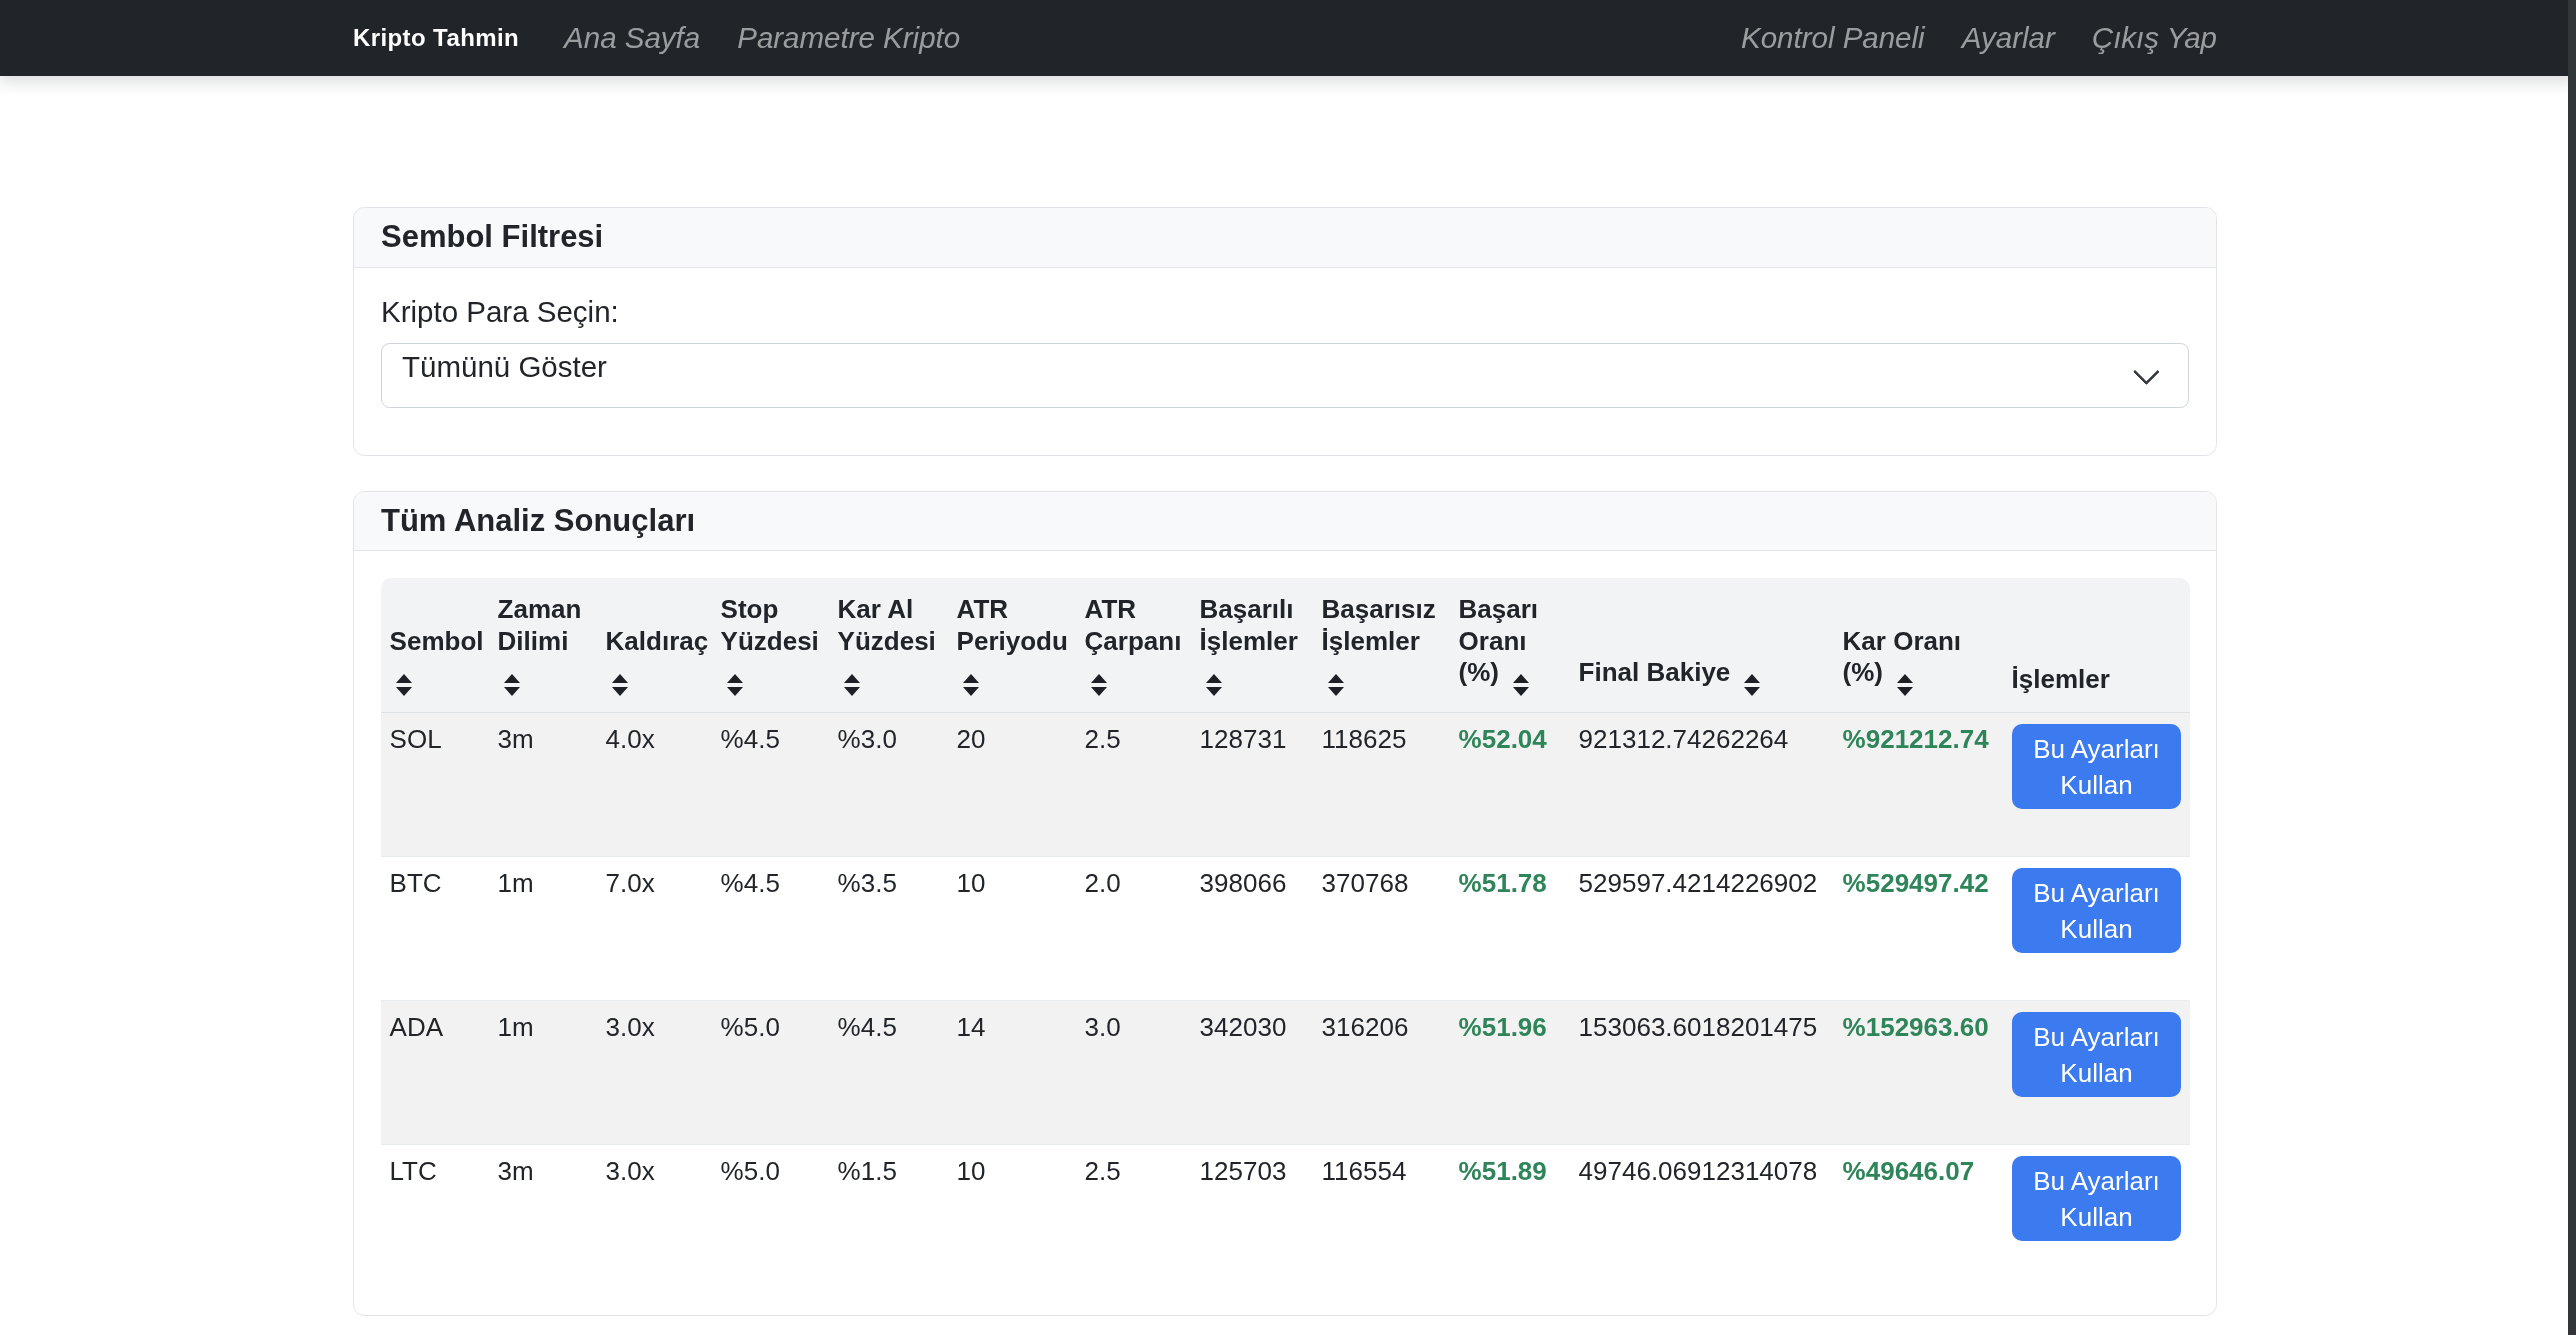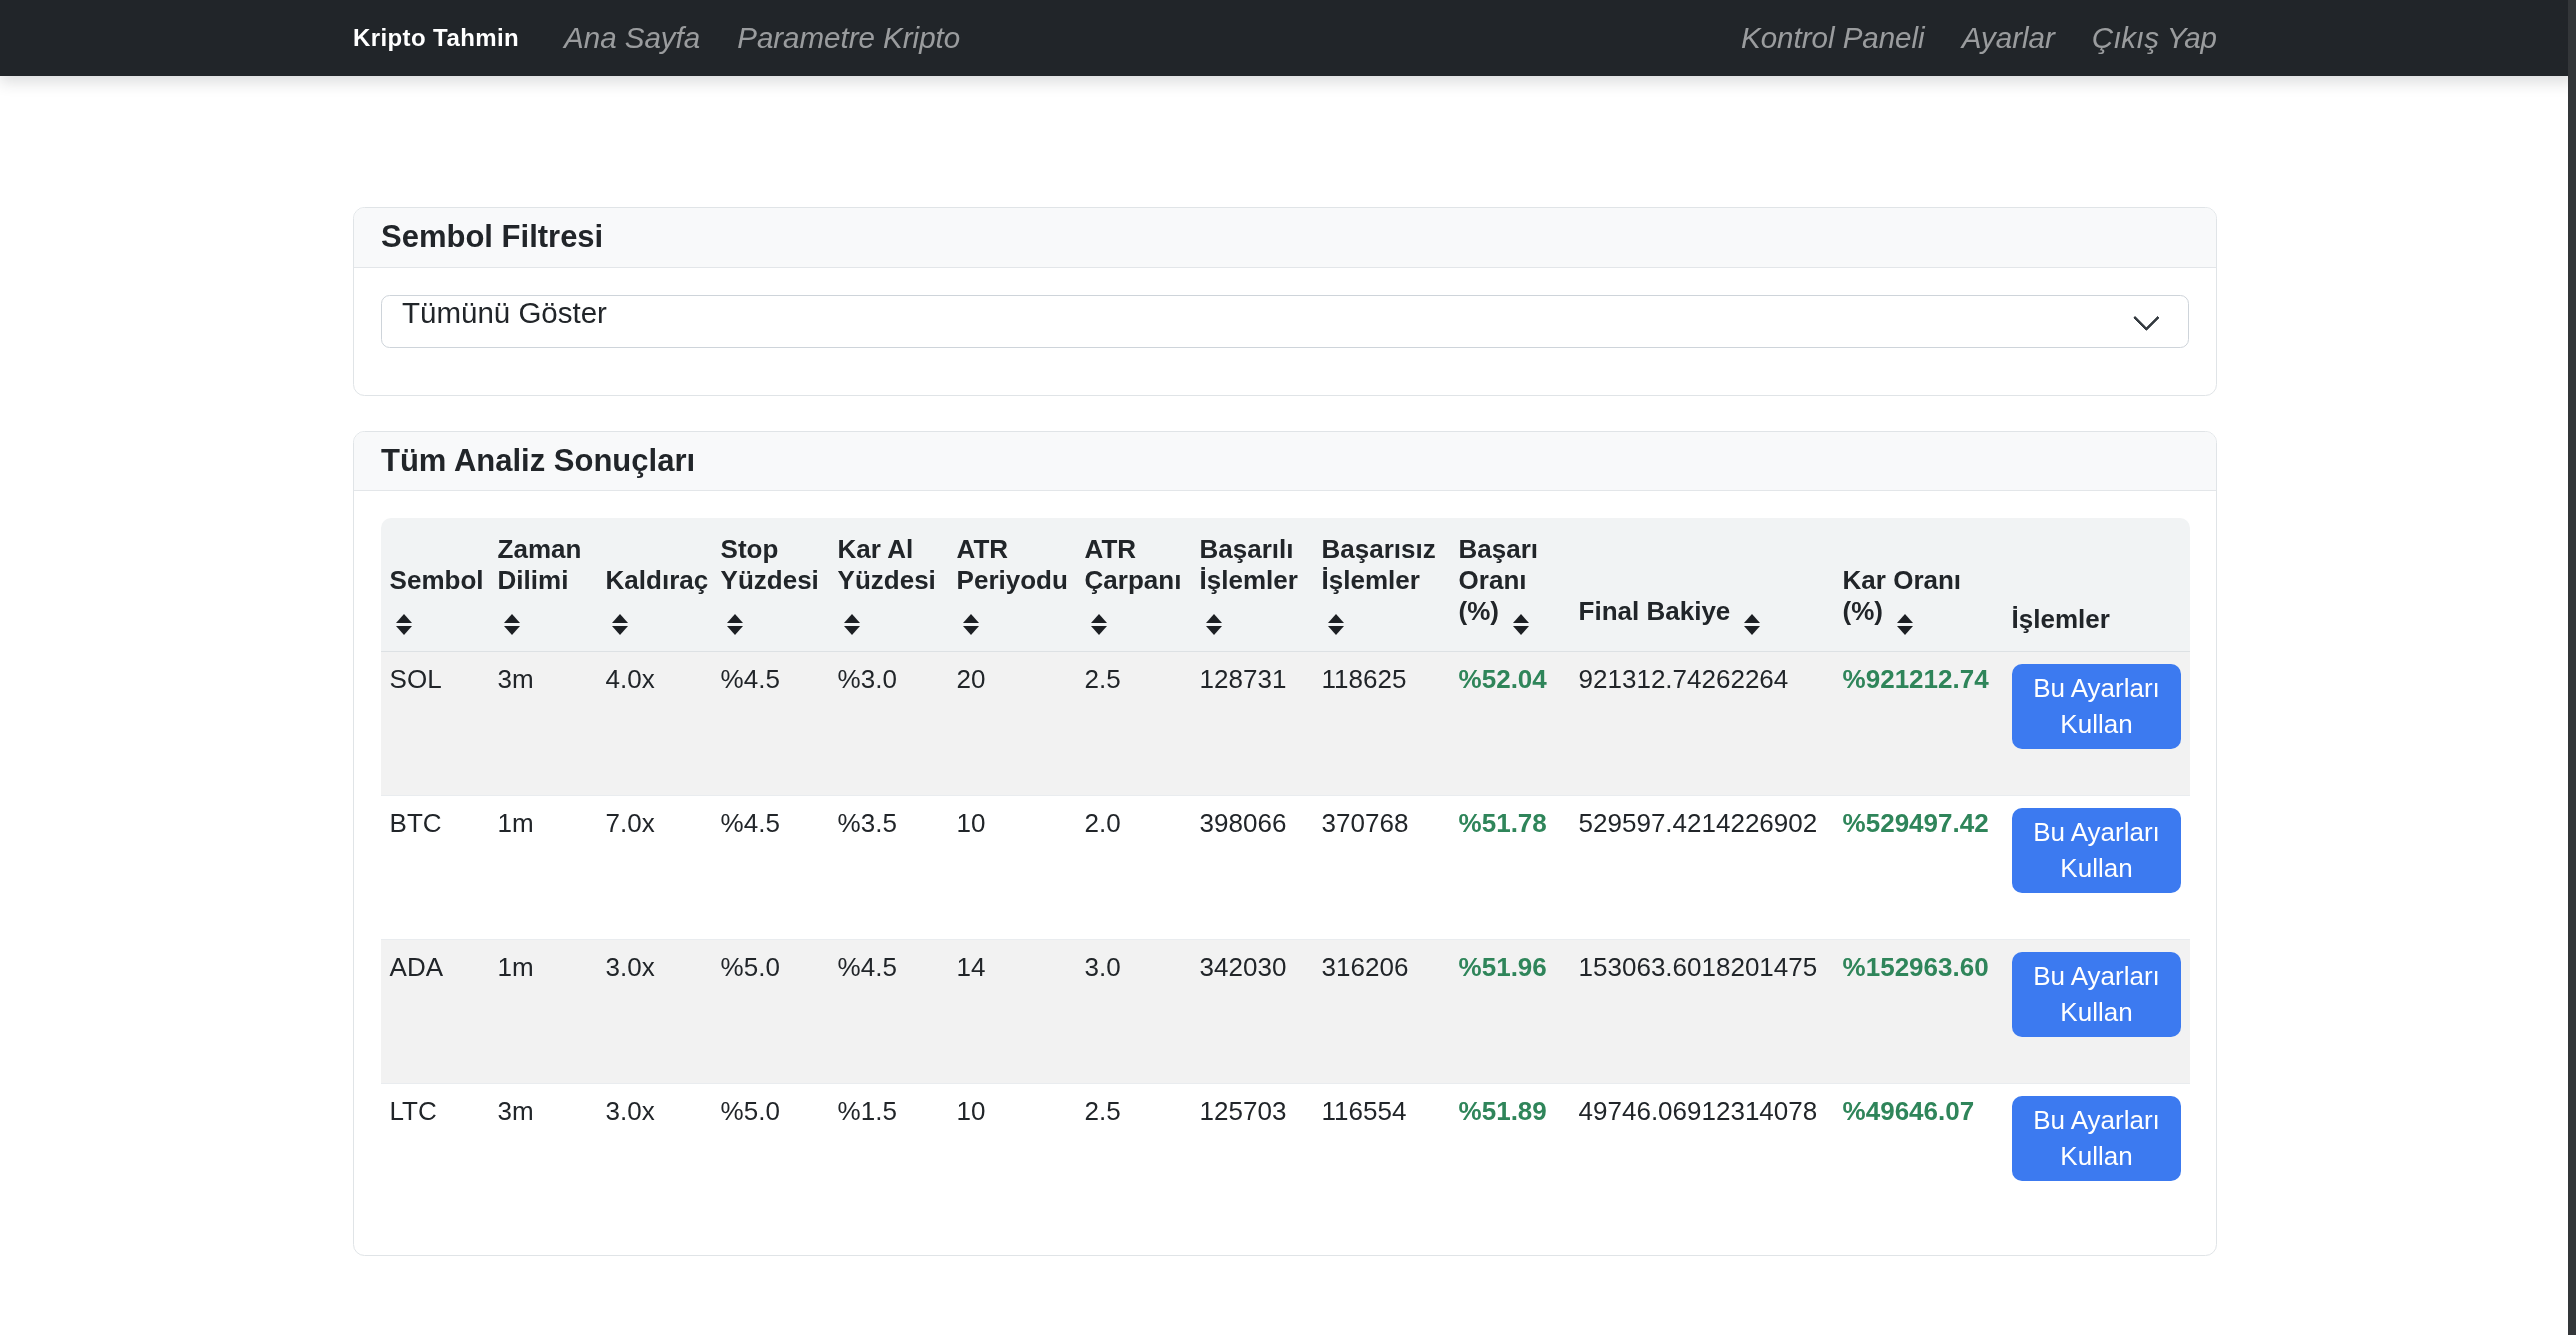--- a/index.html
+++ b/index.html
@@ -52,21 +52,21 @@
     border-bottom: 1.4px solid #e3e6e9;
     border-radius: 10px 10px 0 0;
     padding: 13px 27px;
     font-size: 31px; font-weight: 600; line-height: 1.05;
   }
   .card-body { padding: 27px; }
   
   .form-label { display: block; font-size: 29.5px; margin-bottom: 14.4px; }
   .form-select {
     position: relative;
-    width: 100%; height: 53px;
+    width: 100%; height: 65px;
     border: 1.4px solid #ced4da; border-radius: 8.6px;
     background: #fff;
     display: flex; align-items: center;
     padding: 0 65px 16px 20px;
     font-size: 29.5px; color: #212529;
     cursor: pointer;
     margin-bottom: 20px;
   }
   .chevron-down {
     position: absolute; right: 32px; top: 50%;
@@ -147,20 +147,21 @@
     </div>
   </div>
 </nav>
 
 <div class="container">
 
 
   <div class="card filter-card">
     <div class="card-header">Sembol Filtresi</div>
     <div class="card-body">
+      <label class="form-label">Kripto Para Seçin:</label>
       <div class="form-select" role="combobox">
         <span>Tümünü Göster</span>
         <span class="chevron-down"></span>
       </div>
     </div>
   </div>
 
   <div class="card results-card">
     <div class="card-header">Tüm Analiz Sonuçları</div>
     <div class="card-body">

